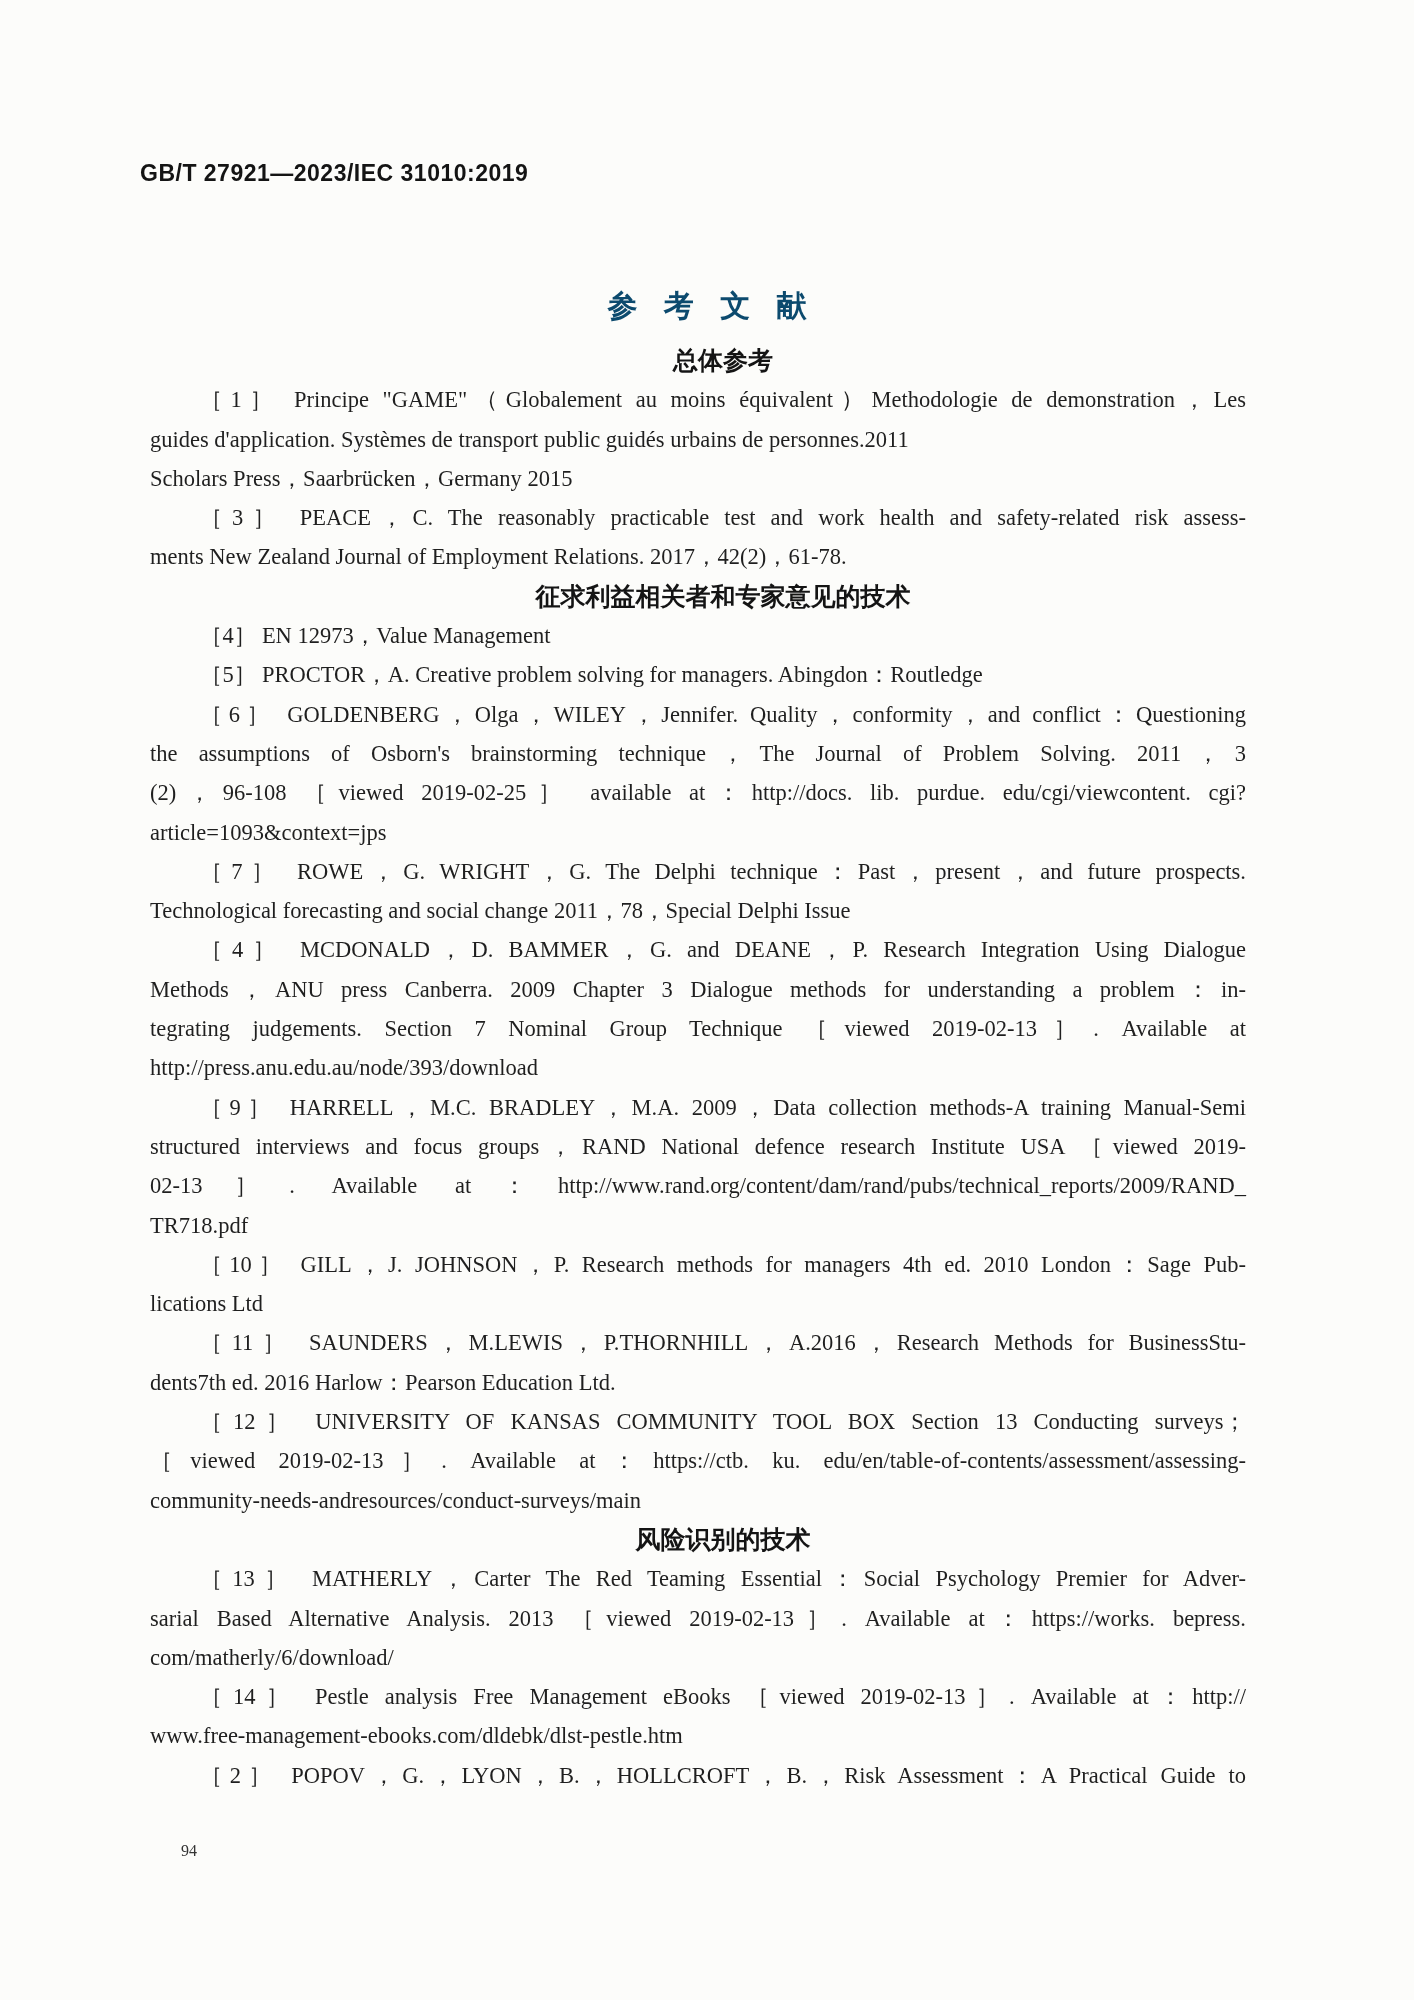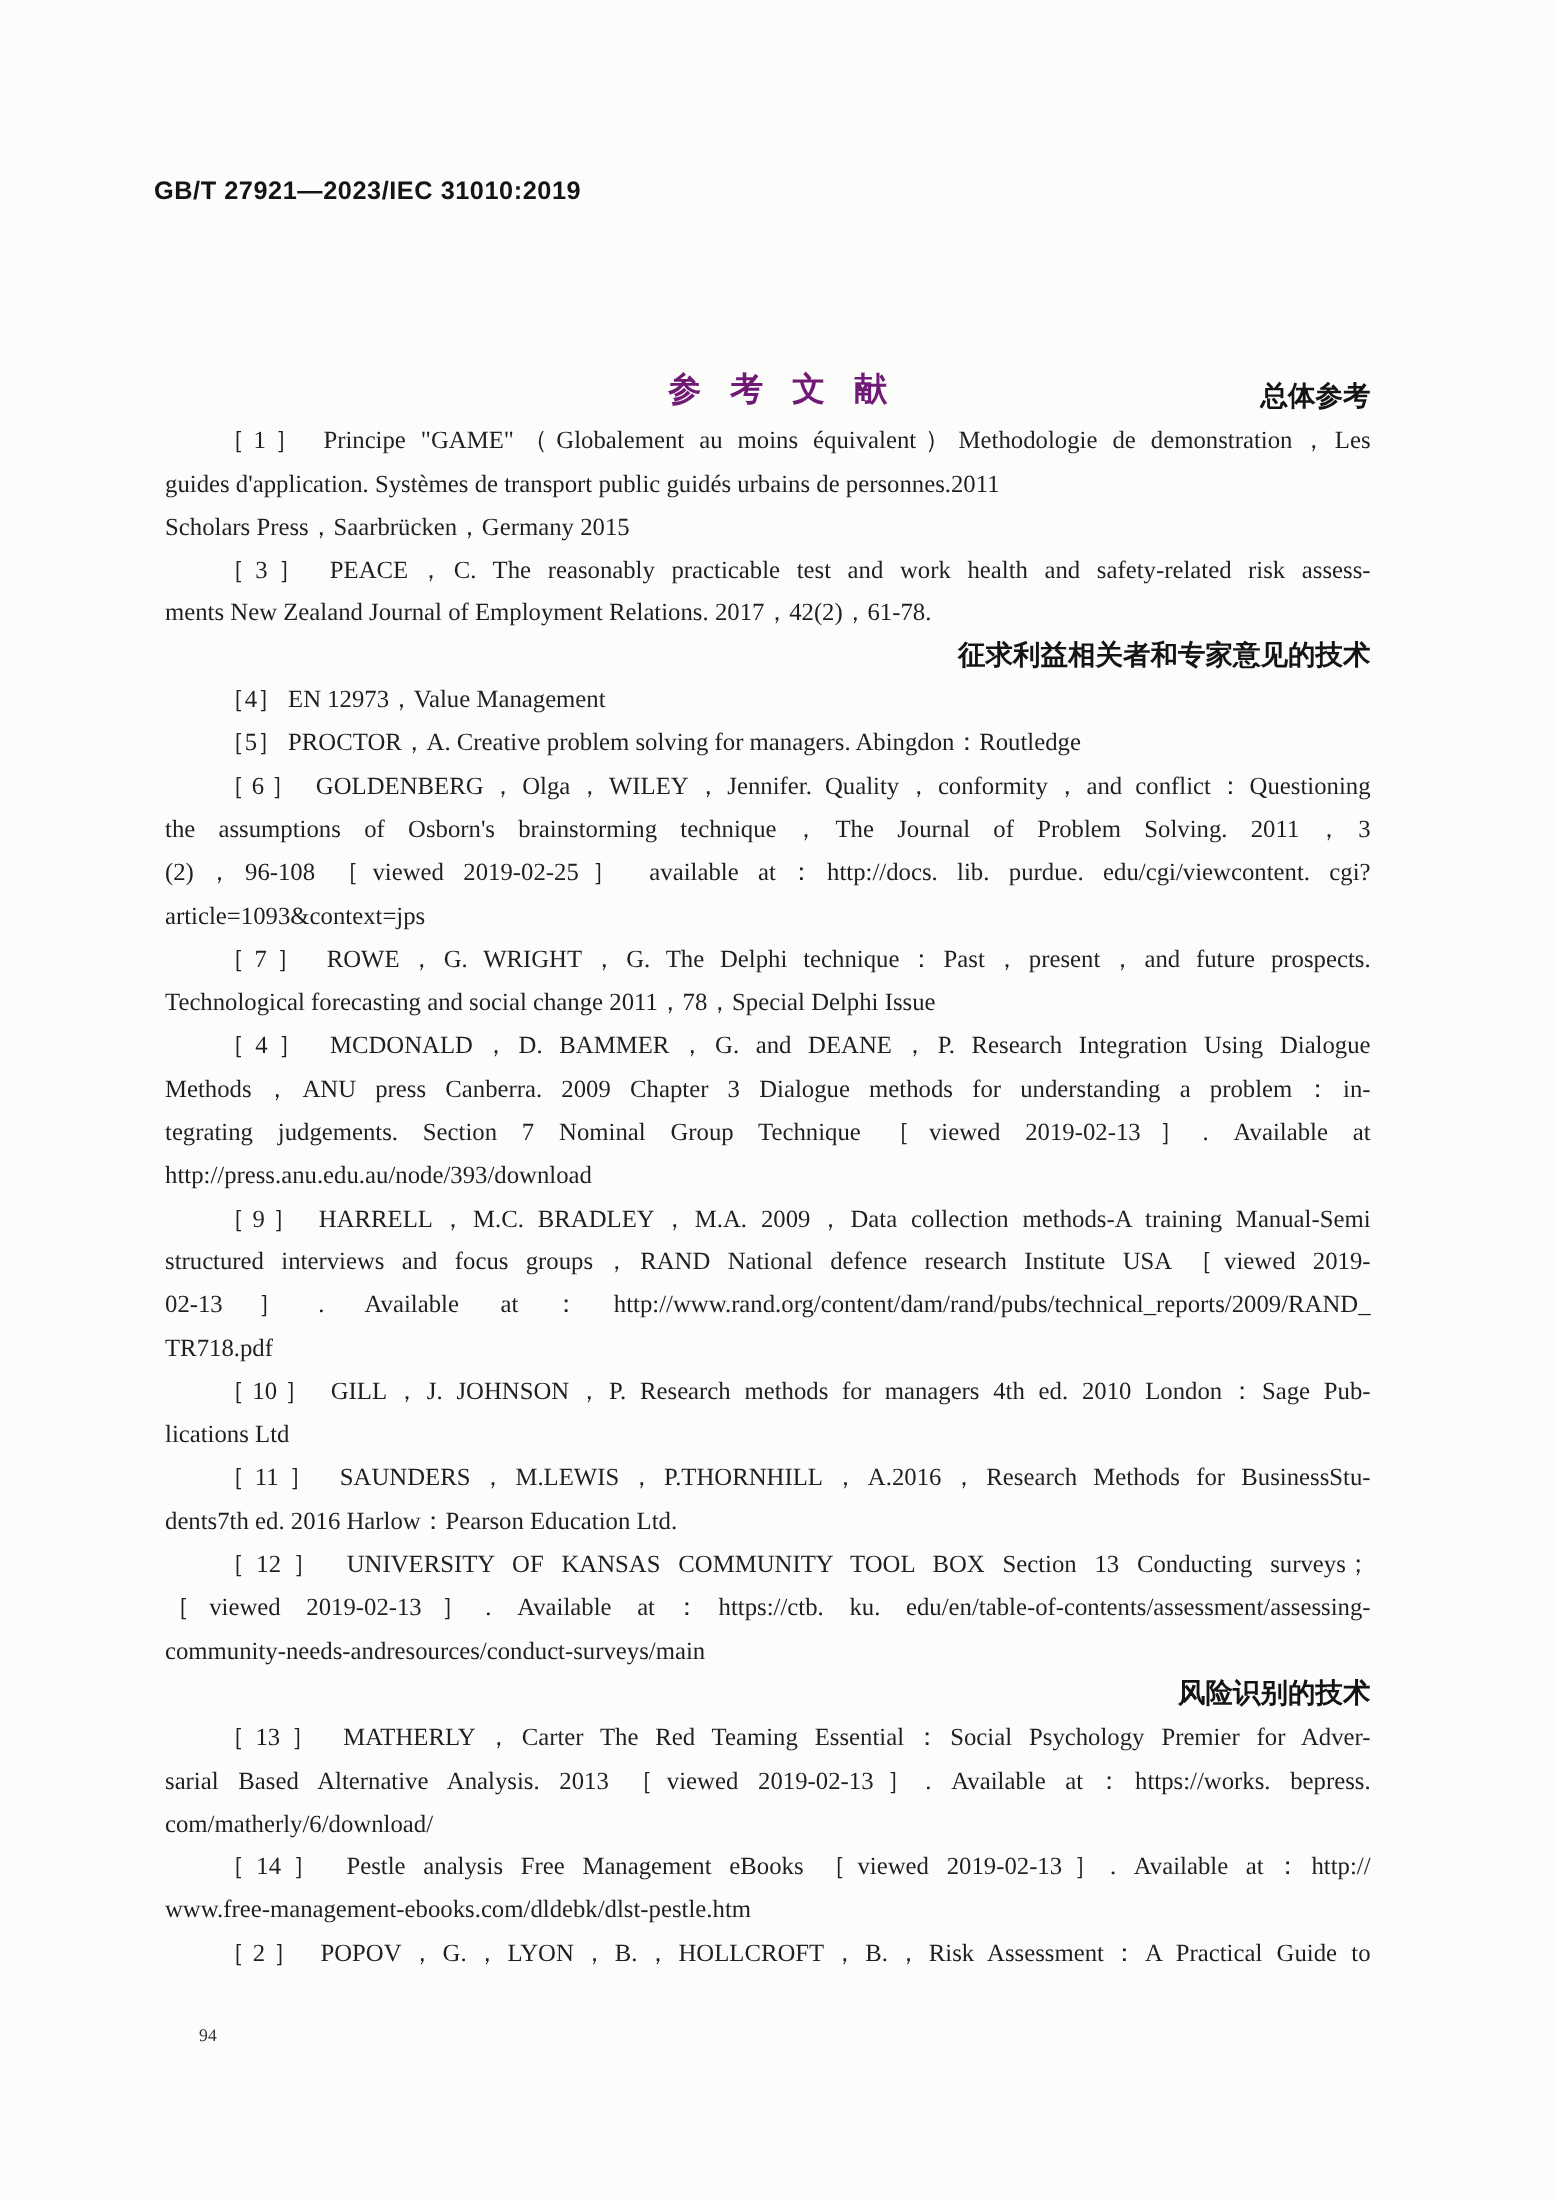--- a/index.html
+++ b/index.html
@@ -16,35 +16,34 @@
     font-family: "Liberation Sans", sans-serif;
     font-weight: bold; font-size: 23px; letter-spacing: 0.5px;
     color: #141414;
   }
   .doc-title {
     position: absolute; left: 0; top: 286px; width: 1414px;
     text-align: center;
     font-family: "Liberation Sans", sans-serif;
     font-weight: bold; font-size: 30px;
     word-spacing: 18px;
-    color: #701a75;
-    margin-top: 48px;
+    color: #0c4a6e;
   }
   .content {
     position: absolute; left: 150px; top: 341px; width: 1096px;
   }
   .ln {
     height: 39.3px; line-height: 39.3px;
     font-size: 22.5px;
     color: #1f1f1f;
   }
   .h {
     font-family: "Liberation Sans", sans-serif;
     font-weight: bold; font-size: 25px;
-    text-indent: 50px; text-align: right;
+    text-indent: 50px; text-align: center;
     color: #141414;
   }
   .fi { text-indent: 50px; }
   .jf { text-align: justify; text-align-last: justify; }
   .lf { text-align: left; text-align-last: left; }
   .page-num {
     position: absolute; left: 181px; top: 1838px;
     font-size: 16px; line-height: 26px; color: #333;
   }
 </style>

